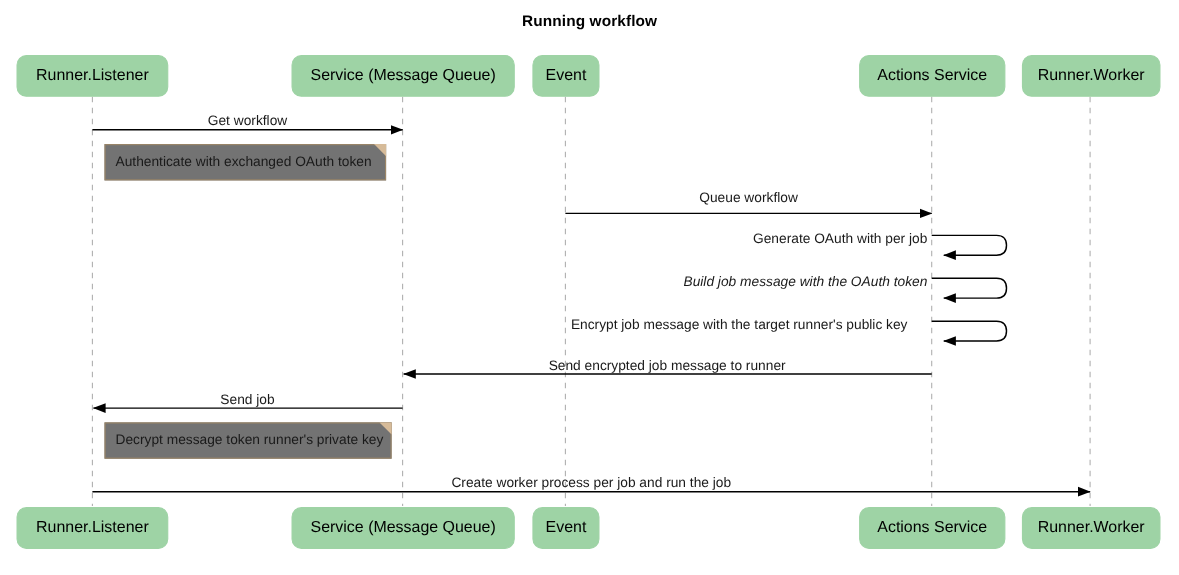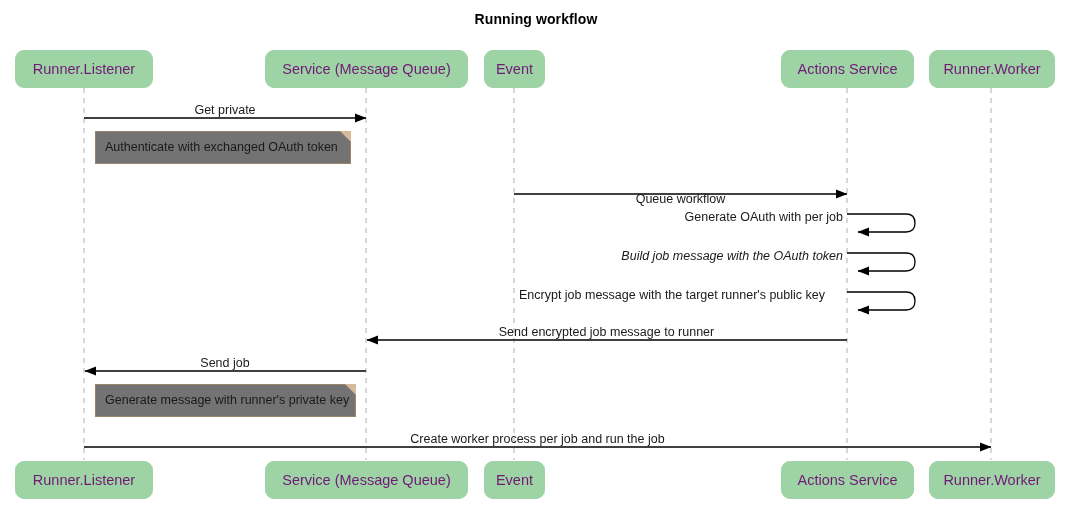--- a/index.html
+++ b/index.html
@@ -40,21 +40,21 @@
   .participant {
     position: absolute;
     box-sizing: border-box;
     background: #9ed3a5;
     border: 1px solid #9ed3a5;
     border-radius: 9px;
     height: 38px;
     line-height: 36px;
     text-align: center;
     font-size: 14.5px;
-    color: #701a75;
+    color: #000000;
     white-space: nowrap;
     overflow: hidden;
   }
   .note {
     position: absolute;
     box-sizing: border-box;
     background: #737373;
     border: 1px solid #9b8566;
     height: 33px;
     line-height: 31px;
@@ -124,27 +124,27 @@
       <div class="participant" style="left: 929px; top: 50px; width: 126px;">Runner.Worker</div>
     </div>
   <div id="participants-bottom">
       <div class="participant" style="left: 15px; top: 461px; width: 138px;">Runner.Listener</div>
       <div class="participant" style="left: 265px; top: 461px; width: 203px;">Service (Message Queue)</div>
       <div class="participant" style="left: 484px; top: 461px; width: 61px;">Event</div>
       <div class="participant" style="left: 781px; top: 461px; width: 133px;">Actions Service</div>
       <div class="participant" style="left: 929px; top: 461px; width: 126px;">Runner.Worker</div>
     </div>
   <div id="message-labels">
-      <div class="msg-label" style="left: 84px; width: 282px; top: 103px;">Get private</div>
-      <div class="msg-label" style="left: 514px; width: 333px; top: 192px;">Queue workflow</div>
+      <div class="msg-label" style="left: 84px; width: 282px; top: 103px;">Get workflow</div>
+      <div class="msg-label" style="left: 514px; width: 333px; top: 173px;">Queue workflow</div>
       <div class="msg-label" style="right: 229px; top: 210px;">Generate OAuth with per job</div>
       <div class="msg-label" style="right: 229px; top: 249px; font-style: italic;">Build job message with the OAuth token</div>
       <div class="msg-label" style="right: 247px; top: 288px;">Encrypt job message with the target runner's public key</div>
       <div class="msg-label" style="left: 366px; width: 481px; top: 325px;">Send encrypted job message to runner</div>
       <div class="msg-label" style="left: 84px; width: 282px; top: 356px;">Send job</div>
       <div class="msg-label" style="left: 84px; width: 907px; top: 432px;">Create worker process per job and run the job</div>
     </div>
   <div id="notes">
       <div class="note" style="left: 95px; top: 131px; width: 256px;"><span>Authenticate with exchanged OAuth token</span><span class="note-fold"></span></div>
-      <div class="note" style="left: 95px; top: 384px; width: 261px;"><span>Generate message with runner's private key</span><span class="note-fold"></span></div>
+      <div class="note" style="left: 95px; top: 384px; width: 261px;"><span>Decrypt message token runner's private key</span><span class="note-fold"></span></div>
     </div>
 
 </div>
 
 </body></html>

